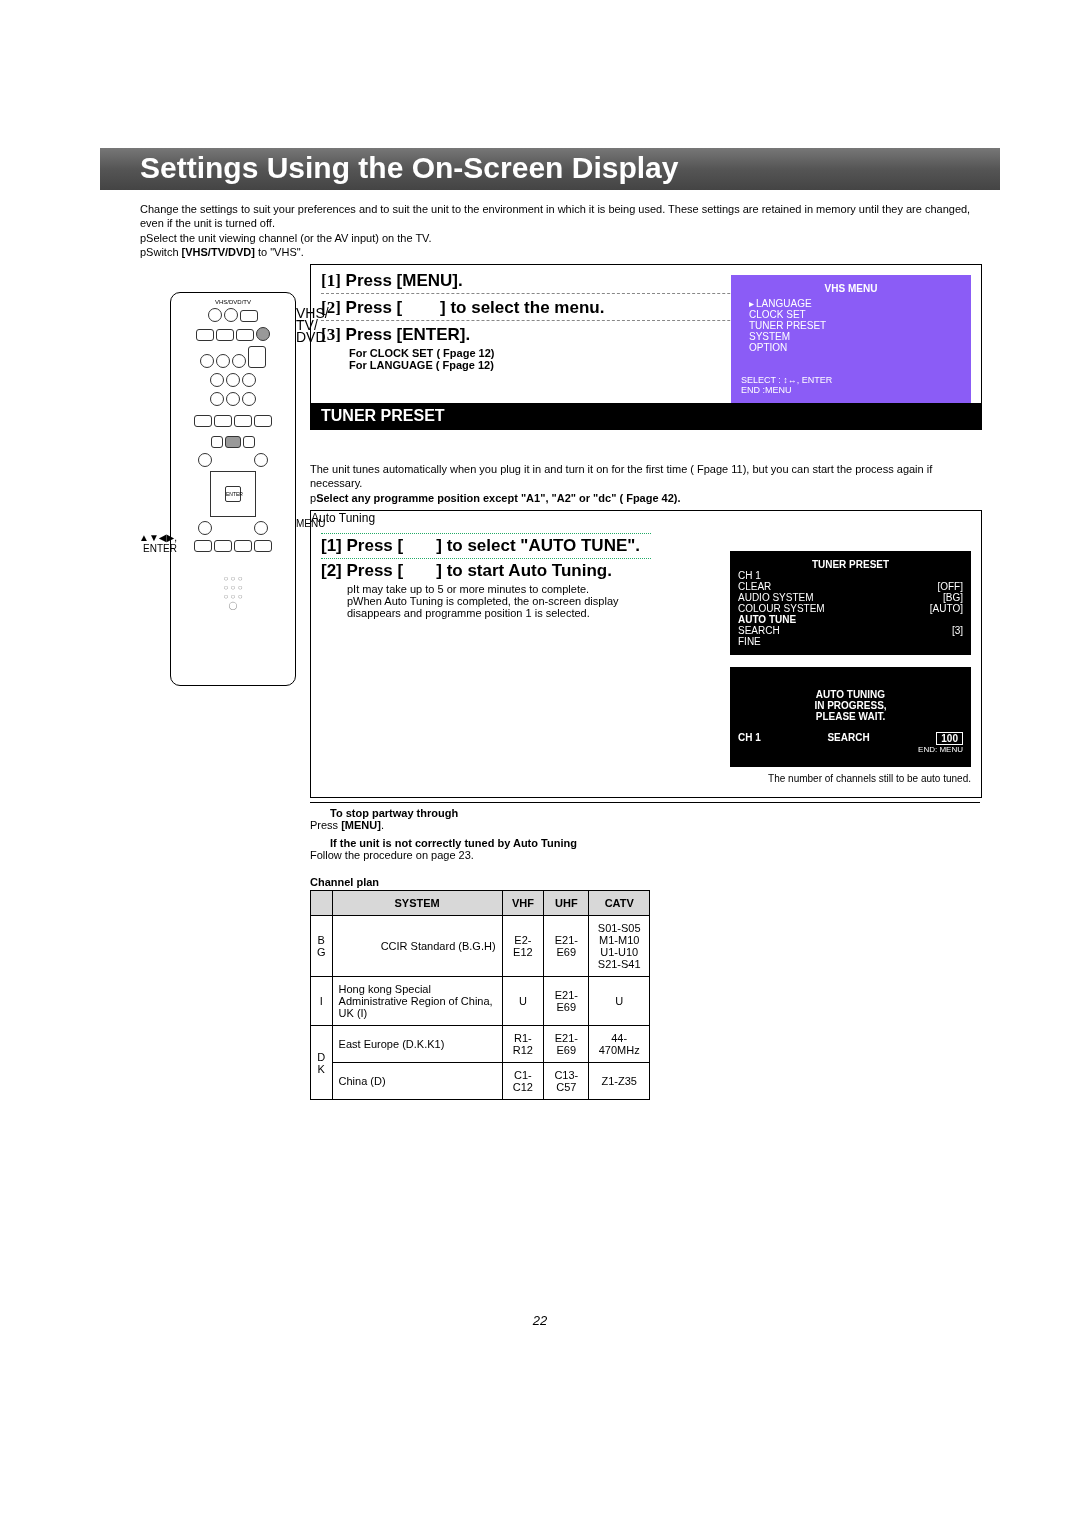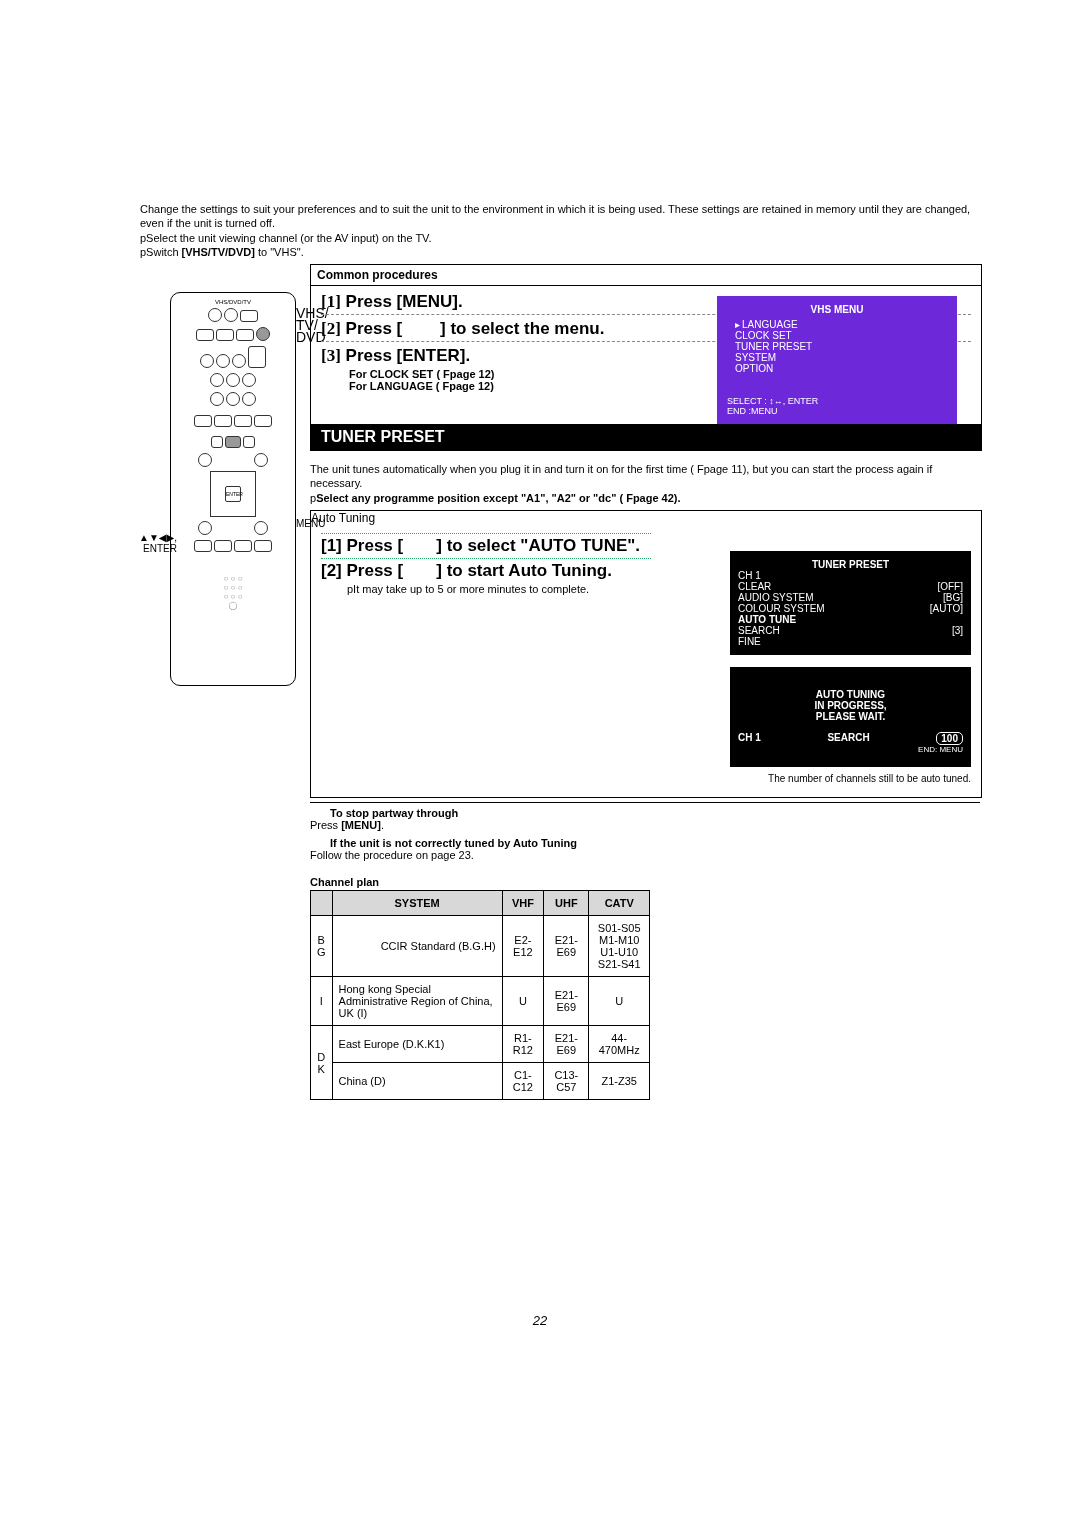--- a/index.html
+++ b/index.html
@@ -13,21 +13,21 @@
 .enter-note{position:absolute;top:532px;left:139px;font-size:10px;line-height:11px;text-align:right}
 .menu-note{position:absolute;top:518px;left:296px;font-size:10px}
 .box1{position:absolute;top:264px;left:310px;width:670px;border:1px solid #000}
 .box1 .sec{border-bottom:1px solid #000;padding:3px 6px;font-size:12px;font-weight:bold}
 .box1 .body{position:relative;padding:6px 10px 20px}
 .step{font-size:17px;font-weight:bold;margin:0 0 2px}
 .stepnum{font-family:serif}
 .dashed{border-bottom:1px dashed #888;margin:2px 0 4px}
 .small{font-size:11px;font-weight:normal;padding-left:28px}
 .small b{font-weight:bold}
-.osd{position:absolute;right:24px;width:220px;background:#6d28d9;color:#fff;padding:8px 10px;font-size:10px}
+.osd{position:absolute;right:10px;width:220px;background:#8b5cf6;color:#fff;padding:8px 10px;font-size:10px}
 .osd .title{font-weight:bold;text-align:center;margin-bottom:4px}
 .osd .item{padding-left:8px}
 .osd .arrow::before{content:"▸";margin-right:2px}
 .osd .footer{margin-top:22px;font-size:9px}
 .section-band{background:#000;color:#fff;font-size:16px;font-weight:bold;padding:4px 10px;margin-top:12px}
 .tuner-text{position:absolute;top:462px;left:310px;width:670px;font-size:11px;line-height:1.3}
 .box2{position:absolute;top:510px;left:310px;width:670px;border:1px solid #000}
 .box2 .body2{position:relative;padding:6px 10px}
 .dashedblue{border-bottom:1px dotted #2a6;margin:2px 0}
 .osd2{position:absolute;right:10px;top:26px;width:225px;background:#000;color:#fff;padding:8px;font-size:10px}
@@ -46,20 +46,23 @@
 .rbtn{display:inline-block;width:12px;height:12px;border:1px solid #333;border-radius:50%;margin:1px}
 .rrow{margin:2px 0}
 .sq{width:16px;height:10px;border:1px solid #333;border-radius:3px;display:inline-block;margin:1px}
 .nav{width:44px;height:44px;border:1px solid #333;display:inline-block;position:relative}
 .nav .c{position:absolute;top:14px;left:14px;width:14px;height:14px;border:1px solid #333;border-radius:2px;font-size:5px;line-height:14px}
 </style>
 </head>
 <body>
 <div class="page">
 
+<div class="header-band">
+  <div class="t">Settings Using the On-Screen Display</div>
+</div>
 
 <div class="intro">
   <div>Change the settings to suit your preferences and to suit the unit to the environment in which it is being used. These settings are retained in memory until they are changed, even if the unit is turned off.</div>
   <div>pSelect the unit viewing channel (or the AV input) on the TV.</div>
   <div>pSwitch <b>[VHS/TV/DVD]</b> to "VHS".</div>
 </div>
 
 <div class="remote">
   <span class="lbl">VHS/DVD/TV</span>
   <div class="rrow"><span class="rbtn"></span><span class="rbtn"></span><span class="sq"></span></div>
@@ -73,21 +76,20 @@
   <div class="nav"><span class="c">ENTER</span></div>
   <div class="rrow"><span class="rbtn"></span><span style="display:inline-block;width:40px"></span><span class="rbtn"></span></div>
   <div class="rrow"><span class="sq"></span><span class="sq"></span><span class="sq"></span><span class="sq"></span></div>
   <div style="margin-top:20px;font-size:8px;color:#888">○ ○ ○<br>○ ○ ○<br>○ ○ ○<br>◯</div>
 </div>
 <div class="remote-note">VHS/<br>TV/<br>DVD</div>
 <div class="enter-note">▲▼◀▶,<br>ENTER</div>
 <div class="menu-note">MENU</div>
 
 <div class="box1">
-  <div class="sec">Common procedures</div>
   <div class="body">
     <div class="step"><span class="stepnum">[1]</span> Press [MENU].</div>
     <div class="dashed"></div>
     <div class="step"><span class="stepnum">[2]</span> Press [&nbsp;&nbsp;&nbsp;&nbsp;&nbsp;&nbsp;&nbsp;&nbsp;] to select the menu.</div>
     <div class="dashed"></div>
     <div class="step"><span class="stepnum">[3]</span> Press [ENTER].</div>
     <div class="small"><b>For CLOCK SET ( Fpage 12)</b></div>
     <div class="small"><b>For LANGUAGE ( Fpage 12)</b></div>
 
     <div class="osd" style="top:10px">
@@ -112,20 +114,21 @@
 </div>
 
 <div class="box2">
   <div class="sec">Auto Tuning</div>
   <div class="body2" style="min-height:260px">
     <div class="dashedblue" style="width:330px"></div>
     <div class="step" style="width:330px">[1] Press [&nbsp;&nbsp;&nbsp;&nbsp;&nbsp;&nbsp;&nbsp;] to select "AUTO TUNE".</div>
     <div class="dashedblue" style="width:330px"></div>
     <div class="step" style="width:330px">[2] Press [&nbsp;&nbsp;&nbsp;&nbsp;&nbsp;&nbsp;&nbsp;] to start Auto Tuning.</div>
     <div style="width:310px;padding-left:26px;font-size:11px">pIt may take up to 5 or more minutes to complete.</div>
+    <div style="width:310px;padding-left:26px;font-size:11px">pWhen Auto Tuning is completed, the on-screen display disappears and programme position 1 is selected.</div>
 
     <div class="osd2">
       <div class="title" style="text-align:center;font-weight:bold">TUNER PRESET</div>
       <div>CH 1</div>
       <div class="row">
             <span>CLEAR</span>
             <span>[OFF]</span>
           </div>
       <div class="row">
             <span>AUDIO SYSTEM</span>
@@ -145,21 +148,21 @@
 
     <div class="osd3">
       <div class="center">
         <div>AUTO TUNING</div>
         <div>IN PROGRESS,</div>
         <div>PLEASE WAIT.</div>
       </div>
       <div style="display:flex;justify-content:space-between;margin-top:10px;font-weight:bold">
         <span>CH 1</span>
         <span>SEARCH</span>
-        <span style="border:1px solid #fff;border-radius:5px;padding:0 4px">100</span>
+        <span style="border:1px solid #fff;border-radius:0;padding:0 4px">100</span>
       </div>
       <div style="text-align:right;font-size:8px">END: MENU</div>
     </div>
     <div class="chcount">The number of channels still to be auto tuned.</div>
   </div>
 </div>
 
 <div class="stopblock">
   <div class="hr"></div>
   <div style="padding-left:20px"><b>To stop partway through</b></div>

